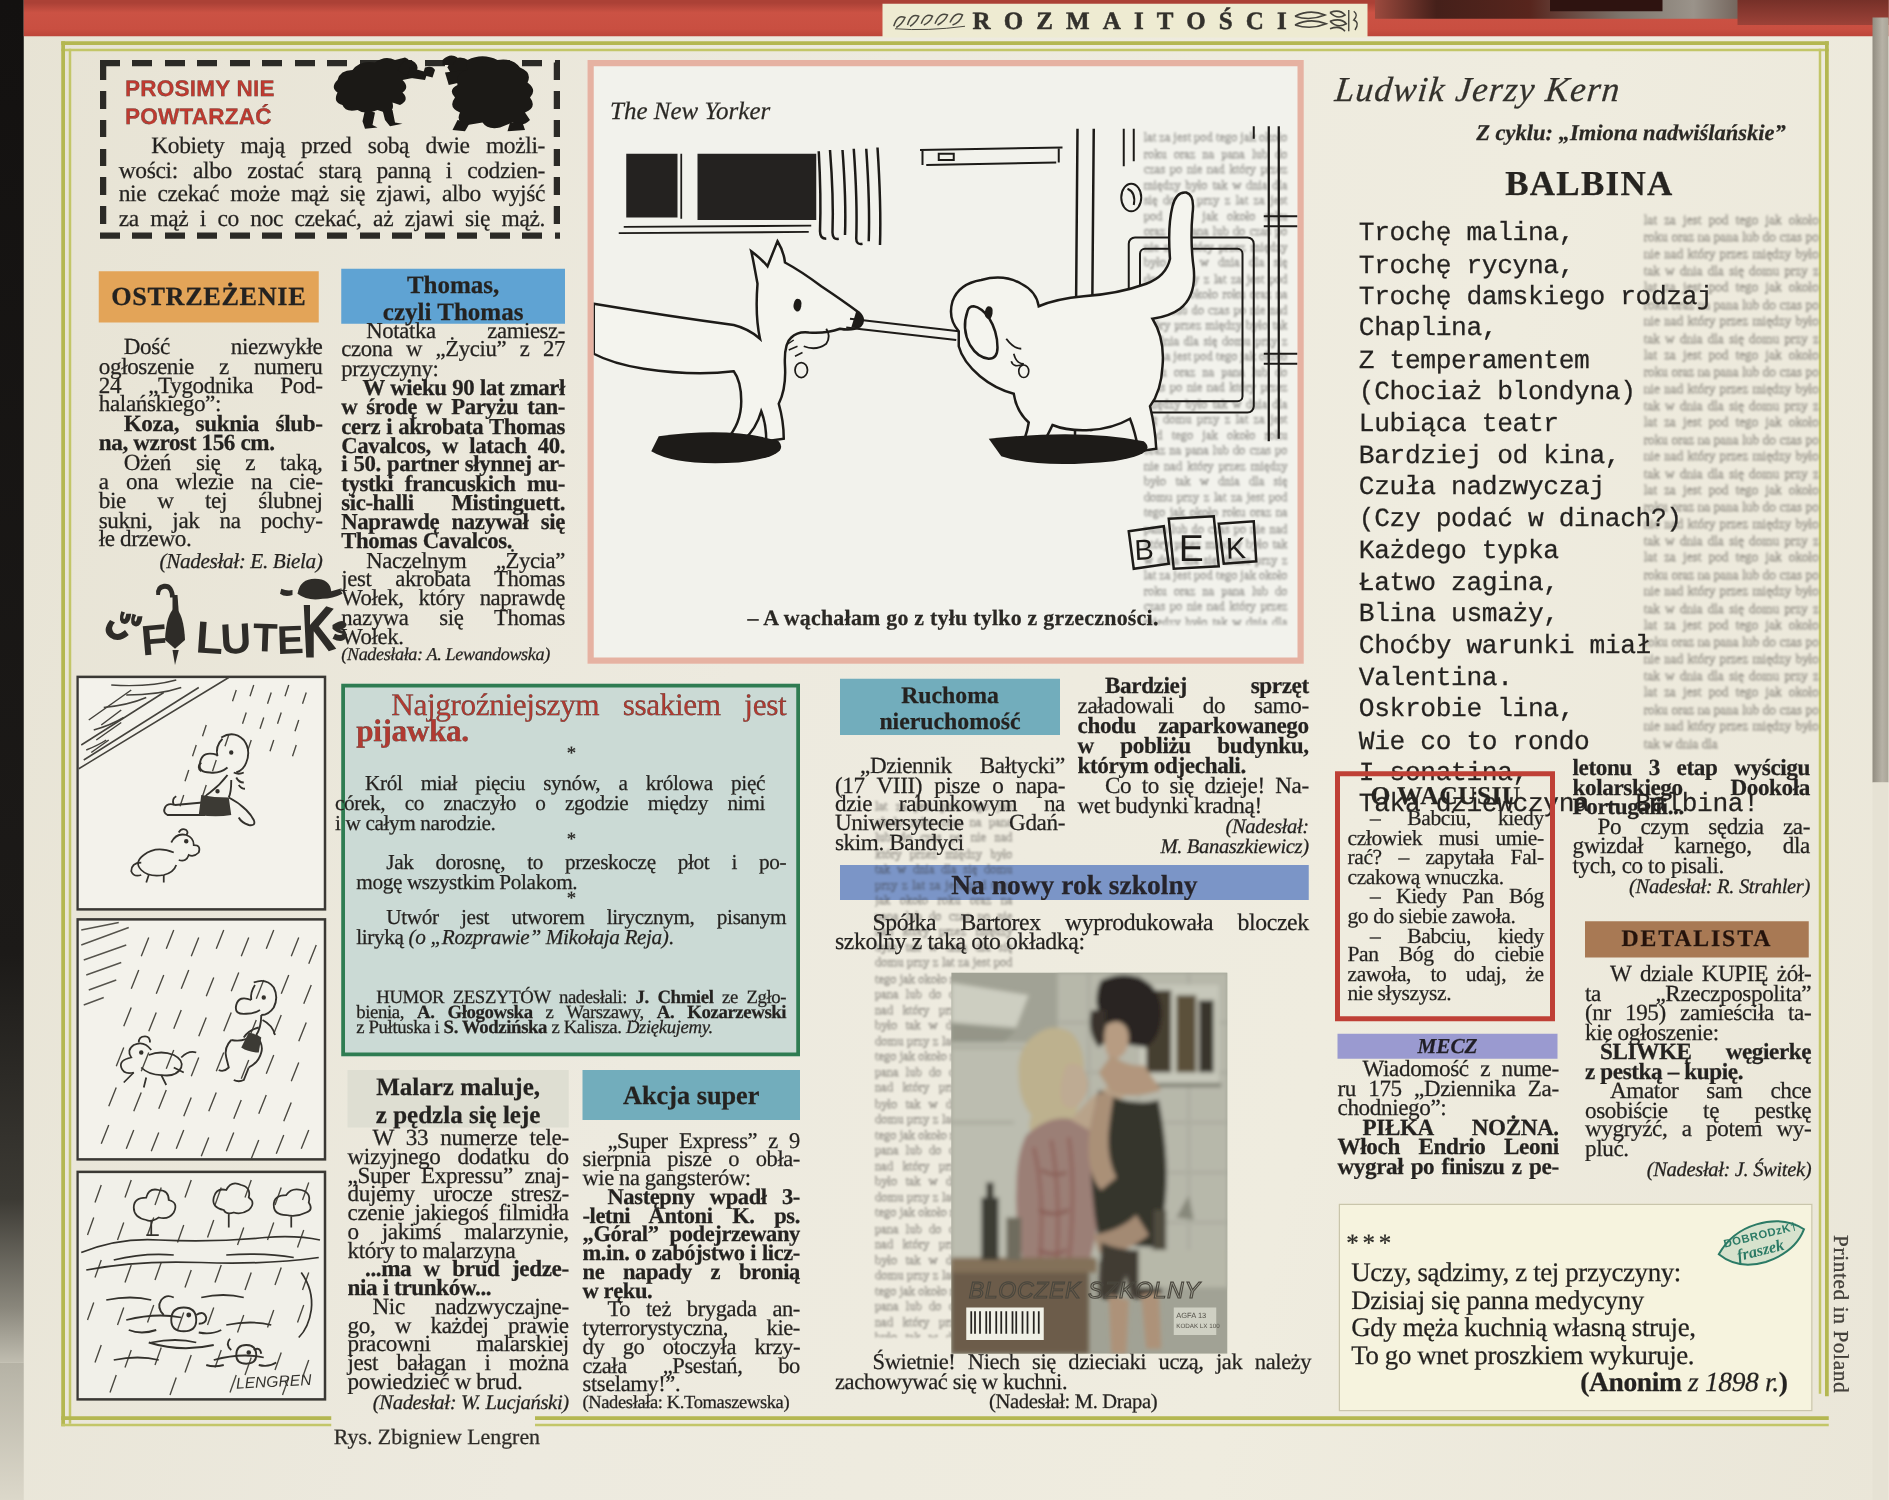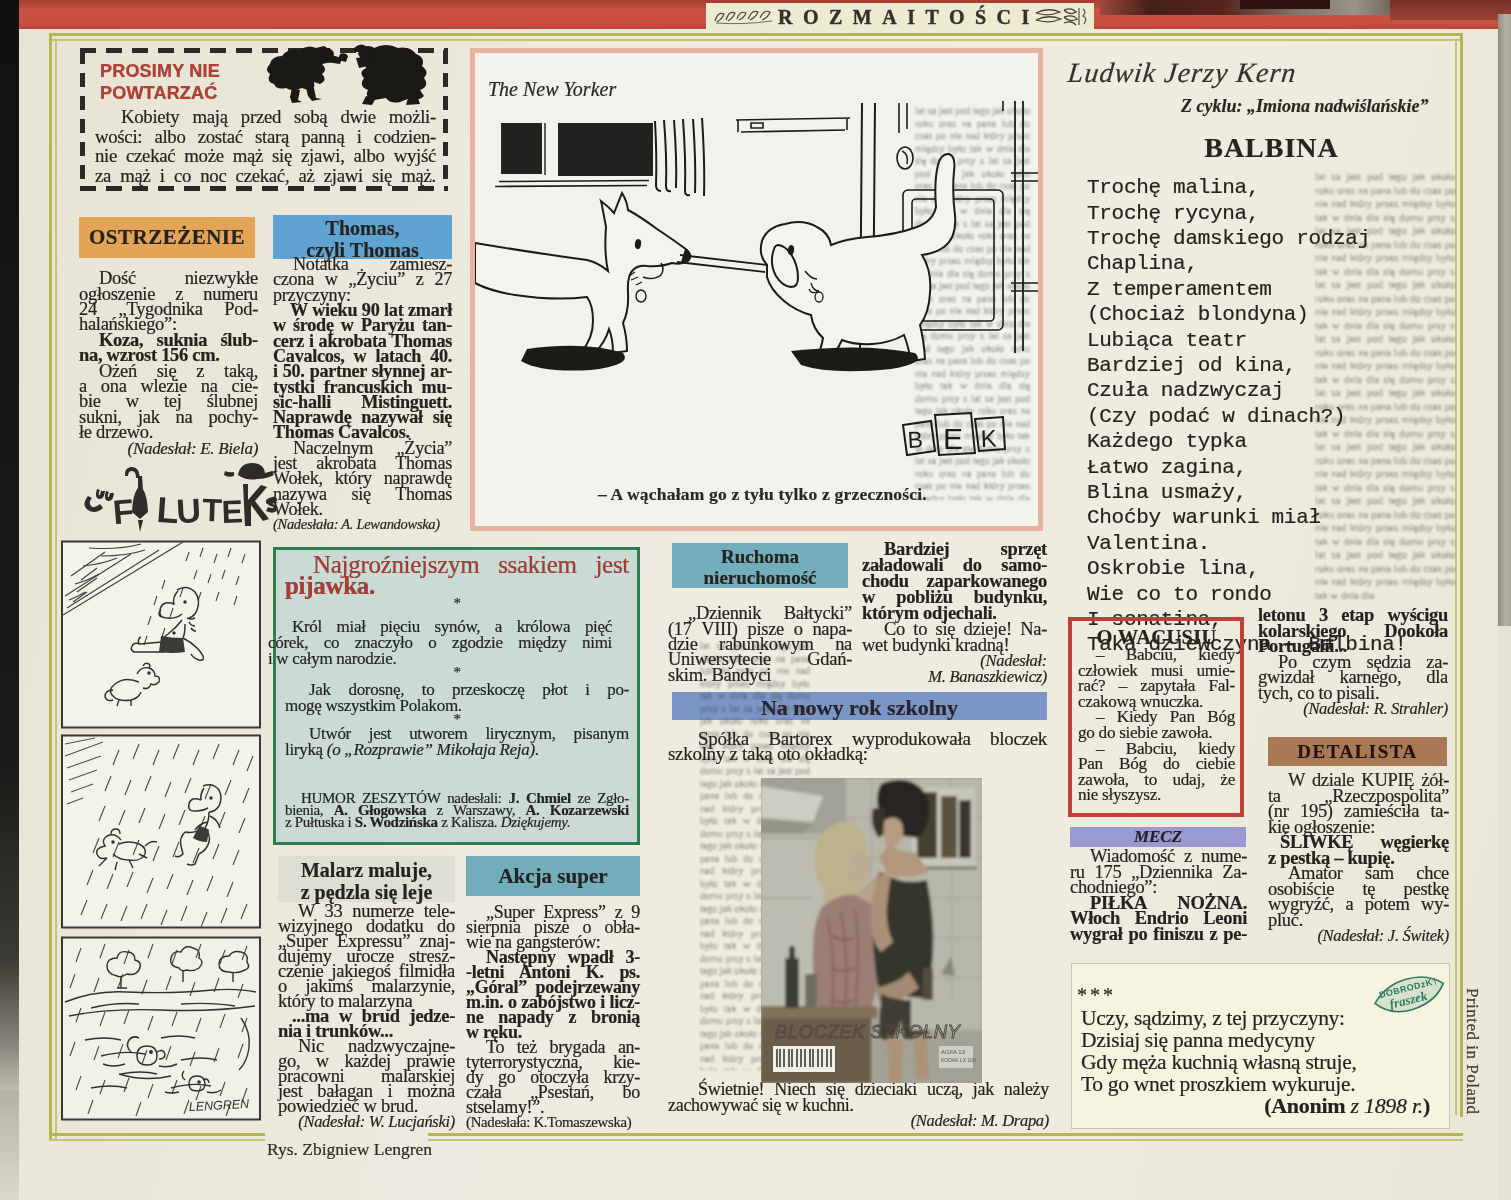--- a/index.html
+++ b/index.html
@@ -430,39 +430,39 @@
 <div class="abs" style="left:668px;top:606.1px;width:184px;font-size:18.5px;line-height:15.4px;letter-spacing:-0.3px;color:#242220;">
 <div style="text-align:justify;text-align-last:justify;padding-left:20px">„Dziennik Bałtycki”</div>
 <div style="text-align:justify;text-align-last:justify">(17 VIII) pisze o napa-</div>
 <div style="text-align:justify;text-align-last:justify">dzie rabunkowym na</div>
 <div style="text-align:justify;text-align-last:justify">Uniwersytecie Gdań-</div>
 <div style="">skim. Bandyci</div>
 </div>
 
 <div class="abs" style="left:862px;top:540.8px;width:185px;font-size:18.5px;line-height:16.0px;letter-spacing:-0.3px;color:#242220;">
 <div style="text-align:justify;text-align-last:justify;padding-left:22px;font-weight:bold">Bardziej sprzęt</div>
-<div style="text-align:justify;text-align-last:justify;font-weight:bold">załadowali do samo-</div>
+<div style="text-align:justify;text-align-last:justify;font-weight:normal">załadowali do samo-</div>
 <div style="text-align:justify;text-align-last:justify;font-weight:bold">chodu zaparkowanego</div>
 <div style="text-align:justify;text-align-last:justify;font-weight:bold">w pobliżu budynku,</div>
 <div style="font-weight:bold">którym odjechali.</div>
 <div style="text-align:justify;text-align-last:justify;padding-left:22px">Co to się dzieje! Na-</div>
 <div style="">wet budynki kradną!</div>
 <div style="text-align:right;font-style:italic;font-size:16.5px">(Nadesłał:</div>
 <div style="text-align:right;font-style:italic;font-size:16.5px">M. Banaszkiewicz)</div>
 </div>
 
 <div class="abs" style="left:668px;top:730.9px;width:379px;font-size:19px;line-height:15.4px;letter-spacing:-0.3px;color:#242220;">
 <div style="text-align:justify;text-align-last:justify;padding-left:30px">Spółka Bartorex wyprodukowała bloczek</div>
 <div style="">szkolny z taką oto okładką:</div>
 </div>
 
 <div class="abs" style="left:668px;top:1082.2px;width:381px;font-size:18px;line-height:15.5px;letter-spacing:-0.3px;color:#242220;">
 <div style="text-align:justify;text-align-last:justify;padding-left:30px">Świetnie! Niech się dzieciaki uczą, jak należy</div>
 <div style="">zachowywać się w kuchni.</div>
-<div style="text-align:right;font-style:italic;font-size:16.5px">(Nadesłał: M. Drapa)</div>
+<div style="text-align:center;font-size:16.5px">(Nadesłał: M. Drapa)</div>
 </div>
 
 <svg class="abs" style="left:761px;top:778px" width="221" height="305" viewBox="0 0 221 305">
 <defs>
         <filter id="pb" x="-10%" y="-10%" width="120%" height="120%">
           <feGaussianBlur stdDeviation="1.6"></feGaussianBlur>
         </filter>
       </defs>
 <rect width="221" height="305" fill="#a9aa9d"></rect>
 <g filter="url(#pb)">

